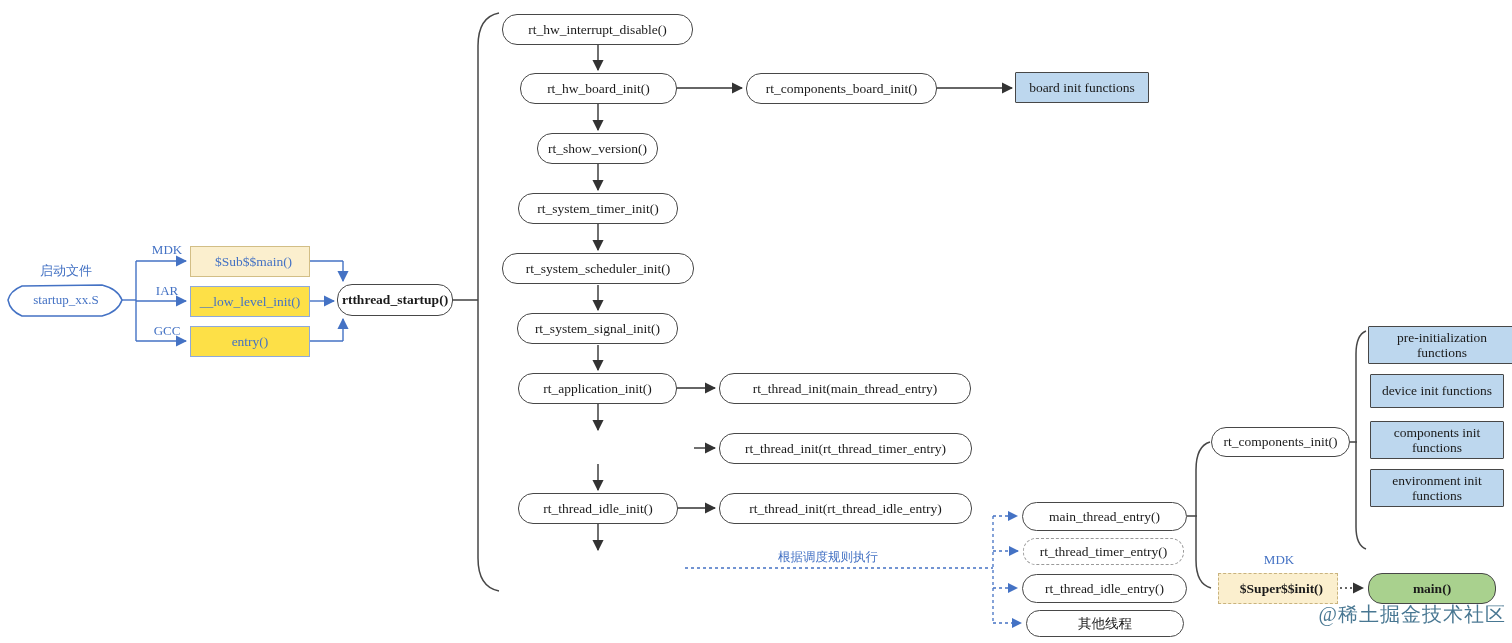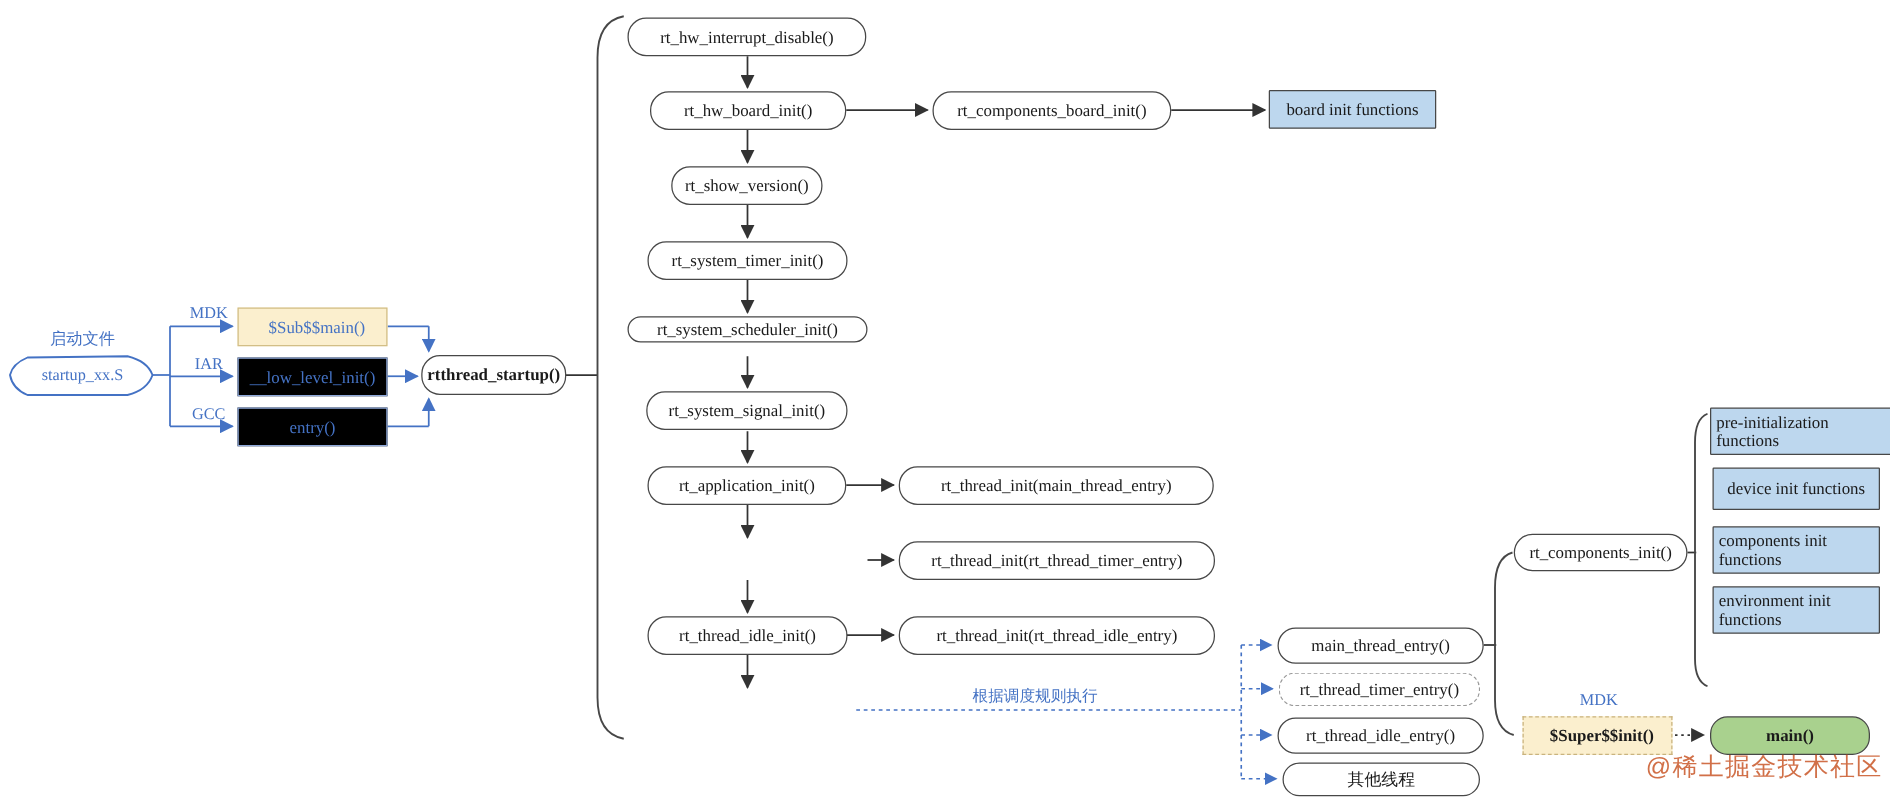--- a/index.html
+++ b/index.html
@@ -3,33 +3,33 @@
 <meta charset="utf-8">
 <style>
   html,body{margin:0;padding:0;background:#ffffff;}
   .canvas{
     position:relative;width:1512px;height:643px;background:#ffffff;overflow:hidden;
     font-family:"Liberation Serif","DejaVu Serif",serif;
   }
   .layer{position:absolute;left:0;top:0;width:1512px;height:643px;}
   .node{
     position:absolute;box-sizing:border-box;display:flex;align-items:center;justify-content:center;
-    text-align:left;font-size:13.5px;color:#1a1a1a;line-height:1.12;padding:0 4px;
+    text-align:center;font-size:13.5px;color:#1a1a1a;line-height:1.12;padding:0 4px;
   }
   .stadium{background:#ffffff;border:1.4px solid #474747;border-radius:15px;}
   .stadium.bold{font-weight:bold;}
   .stadium.dashed{border:1.2px dashed #9a9a9a;border-radius:13px;}
   .bluefill{background:#BDD7EE;border:1.4px solid #474747;border-radius:1px;}
   .greenfill{background:#A9D18E;border:1.4px solid #474747;border-radius:14px;font-weight:bold;}
   .yellow{background:#FBEFCE;border:1px solid #D2BE86;color:#4472C4;padding-left:11px;}
   .yellow.dashedb{border:1.2px dashed #C9B37E;color:#1a1a1a;font-weight:bold;}
-  .bluebox{background:#000000;border:1.2px solid #8EA9DB;color:#4472C4;border-radius:0;}
+  .bluebox{background:#fde047;border:1.2px solid #8EA9DB;color:#4472C4;border-radius:0;}
   .lbl{background:transparent;color:#4472C4;font-size:13px;padding:0;}
-  .wm{background:transparent;color:#c2410c;opacity:.75;font-size:20px;letter-spacing:1px;
-      font-family:Liberation Sans, sans-serif;justify-content:flex-end;}
+  .wm{background:transparent;color:#0c4a6e;opacity:.75;font-size:20px;letter-spacing:1px;
+      font-family:Liberation Serif, serif;justify-content:flex-end;}
 </style>
 </head>
 <body>
 
 <div class="canvas">
 
   <svg class="layer" viewBox="0 0 1512 643">
     <defs>
       <marker id="mB" viewBox="0 0 10 10" refX="9" refY="5" markerWidth="8" markerHeight="8" orient="auto-start-reverse">
         <path d="M0,0 L10,5 L0,10 z" fill="#333333"></path>
@@ -109,21 +109,21 @@
   <div class="node bluebox" style="left:190px;top:326px;width:120px;height:31px">entry()</div>
 
   <div class="node stadium bold" style="left:337px;top:284px;width:116px;height:32px">rtthread_startup()</div>
 
   <div class="node stadium" style="left:502px;top:14px;width:191px;height:31px">rt_hw_interrupt_disable()</div>
   <div class="node stadium" style="left:520px;top:73px;width:157px;height:31px">rt_hw_board_init()</div>
   <div class="node stadium" style="left:746px;top:73px;width:191px;height:31px">rt_components_board_init()</div>
   <div class="node bluefill" style="left:1015px;top:72px;width:134px;height:31px">board init functions</div>
   <div class="node stadium" style="left:537px;top:133px;width:121px;height:31px">rt_show_version()</div>
   <div class="node stadium" style="left:518px;top:193px;width:160px;height:31px">rt_system_timer_init()</div>
-  <div class="node stadium" style="left:502px;top:253px;width:192px;height:21px">rt_system_scheduler_init()</div>
+  <div class="node stadium" style="left:502px;top:253px;width:192px;height:31px">rt_system_scheduler_init()</div>
   <div class="node stadium" style="left:518px;top:373px;width:159px;height:31px">rt_application_init()</div>
   <div class="node stadium" style="left:517px;top:313px;width:161px;height:31px">rt_system_signal_init()</div>
   <div class="node stadium" style="left:719px;top:373px;width:252px;height:31px">rt_thread_init(main_thread_entry)</div>
   <div class="node stadium" style="left:719px;top:433px;width:253px;height:31px">rt_thread_init(rt_thread_timer_entry)</div>
   <div class="node stadium" style="left:518px;top:493px;width:160px;height:31px">rt_thread_idle_init()</div>
   <div class="node stadium" style="left:719px;top:493px;width:253px;height:31px">rt_thread_init(rt_thread_idle_entry)</div>
 
   <div class="node lbl" style="left:768px;top:548px;width:120px;height:17px;font-size:12.5px">根据调度规则执行</div>
 
   <div class="node stadium" style="left:1022px;top:502px;width:165px;height:29px">main_thread_entry()</div>

